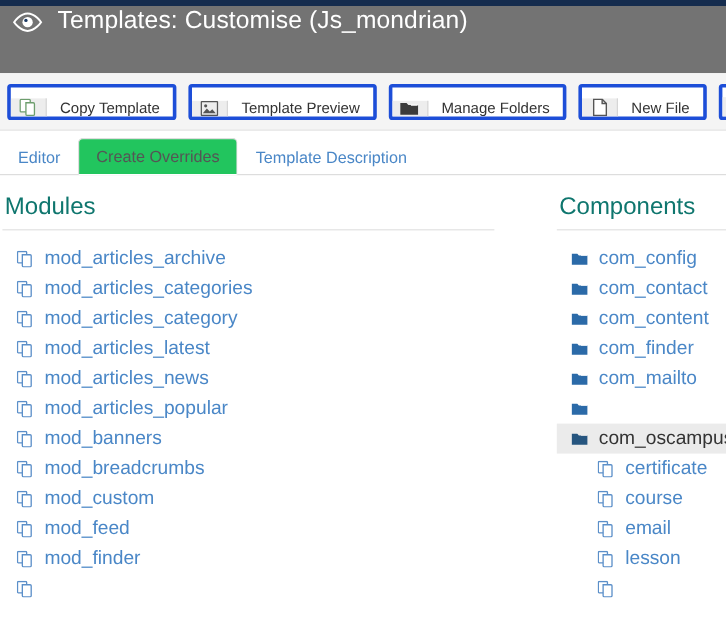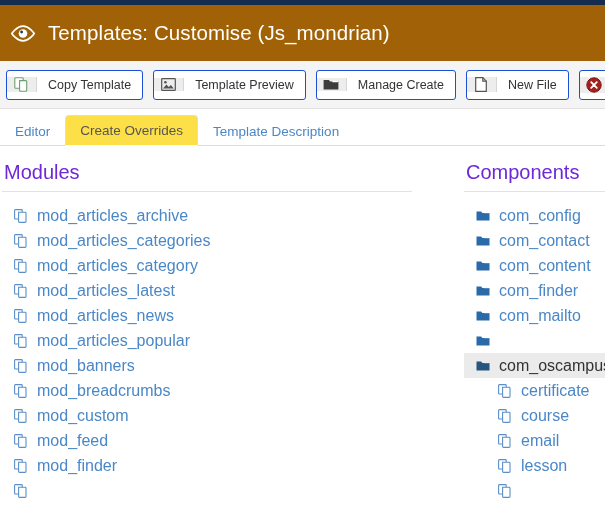--- a/index.html
+++ b/index.html
@@ -15,23 +15,22 @@
     -webkit-font-smoothing: antialiased;
   }
 
   
   .topstrip {
     height: 5px;
     background: #152c4e;
   }
   .header {
     height: 56px;
-    background: #a16207;
-    display: flex;
-    align-items: center;
+    background: #737373;
+    display: flex;
     padding-left: 10px;
     box-sizing: border-box;
   }
   .header .eye {
     width: 26px;
     height: 26px;
     flex: 0 0 26px;
     display: flex;
     align-items: center;
     justify-content: center;
@@ -52,23 +51,23 @@
     border-bottom: 1px solid #e0e0e0;
     display: flex;
     align-items: center;
     padding: 0 6px;
     box-sizing: border-box;
     gap: 10px;
     overflow: hidden;
   }
   .btn {
     display: flex;
-    align-items: center;
+    align-items: flex-end;
     height: 30px;
-    border: 1px solid #1d4ed8;
+    border: 3px solid #1d4ed8;
     border-radius: 3px;
     background: #ffffff;
     box-sizing: border-box;
     flex: 0 0 auto;
     overflow: hidden;
   }
   .btn-ico {
     width: 29px;
     background: #ededed;
     border-right: 1px solid #d6d6d6;
@@ -112,21 +111,21 @@
     padding: 0 14px;
     font-size: 13.5px;
     color: #4a87c7;
     border: 1px solid transparent;
     border-radius: 4px 4px 0 0;
     box-sizing: border-box;
     white-space: nowrap;
   }
   .tab.active {
     color: #555555;
-    background: #fde047;
+    background: #22c55e;
     border-color: #dddddd;
     border-bottom-color: #ffffff;
     height: 31px;
   }
 
   
   .columns {
     display: flex;
     padding-top: 14px;
     box-sizing: border-box;
@@ -142,21 +141,21 @@
   }
   .col-gap {
     flex: 0 0 46px;
   }
   .col-components {
     flex: 1 1 auto;
     padding-left: 6px;
   }
   .col-title {
     font-size: 20px;
-    color: #6d28d9;
+    color: #0f766e;
     font-weight: 400;
     margin: 0 0 7px 0;
     padding: 0 0 0 2px;
     line-height: 24px;
     white-space: nowrap;
   }
   .col-rule {
     height: 1px;
     background: #e2e2e2;
     margin-bottom: 11px;
@@ -227,21 +226,21 @@
     <span class="btn-label">Template Preview</span>
   </div>
 
   <div class="btn">
     <span class="btn-ico">
       <svg width="16" height="13" viewBox="0 0 16 13">
         <path d="M0.6 11.6V1.9h5.2l1.5 1.7h8.1v8z" fill="#3b3b3b"></path>
         <path d="M9.4 3.1h5.6v1.1H9.4z" fill="#ffffff"></path>
       </svg>
     </span>
-    <span class="btn-label">Manage Create</span>
+    <span class="btn-label">Manage Folders</span>
   </div>
 
   <div class="btn">
     <span class="btn-ico">
       <svg width="12" height="15" viewBox="0 0 12 15">
         <path d="M0.7 0.7h7.1l3.5 3.5v10.1H0.7z" fill="#ffffff" stroke="#555555" stroke-width="1.2"></path>
         <path d="M7.8 0.7v3.5h3.5" fill="none" stroke="#555555" stroke-width="1.2"></path>
       </svg>
     </span>
     <span class="btn-label">New File</span>

